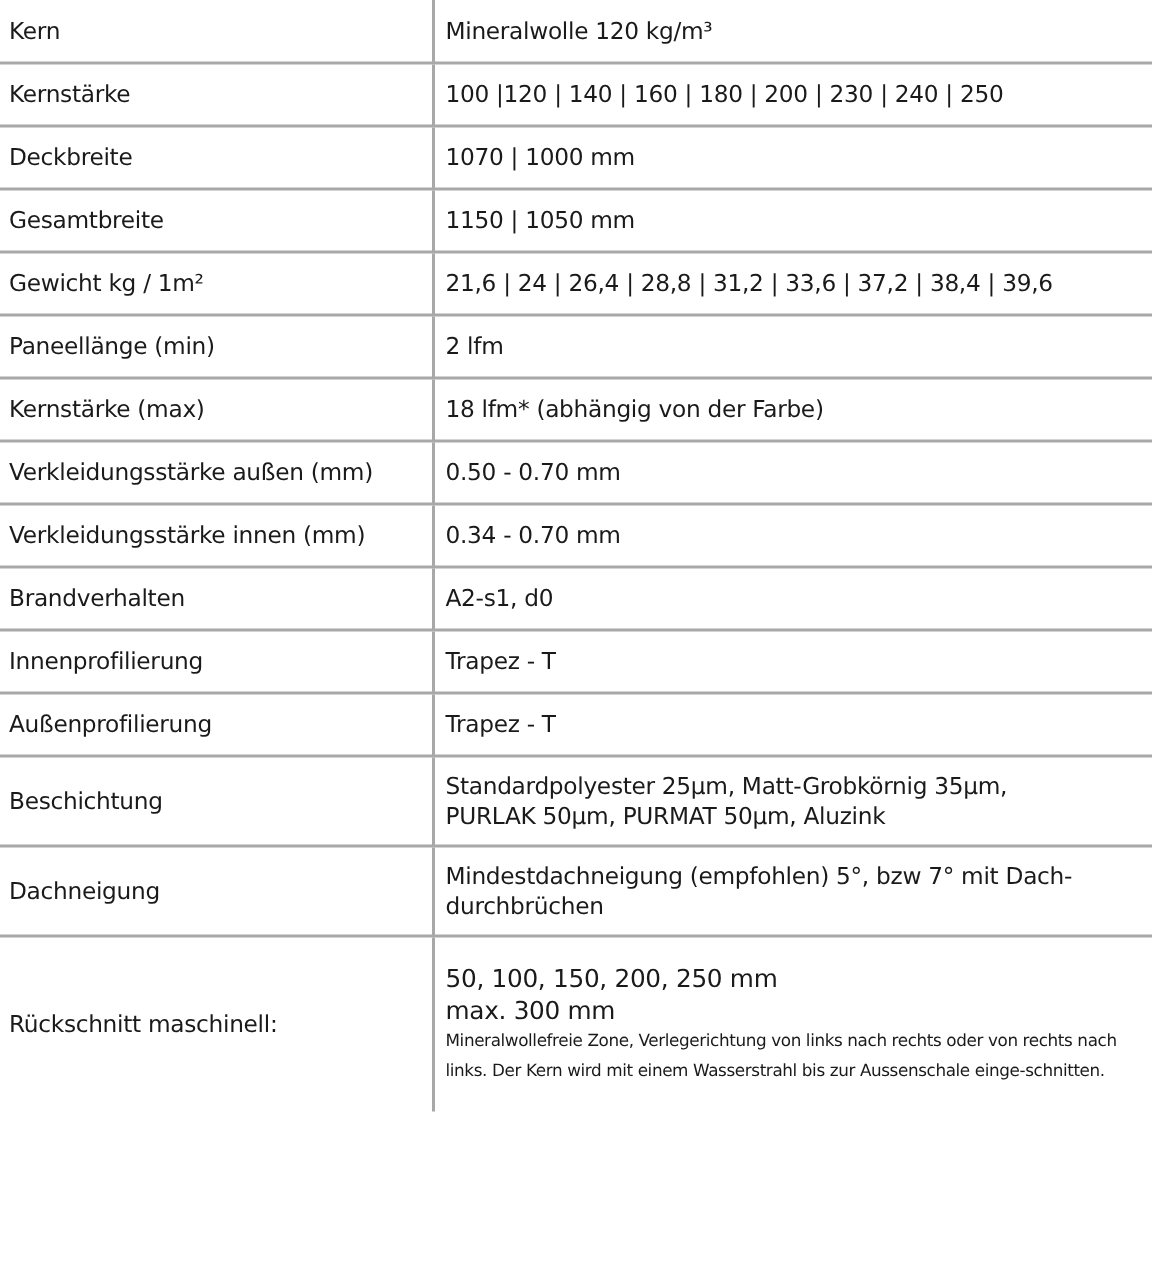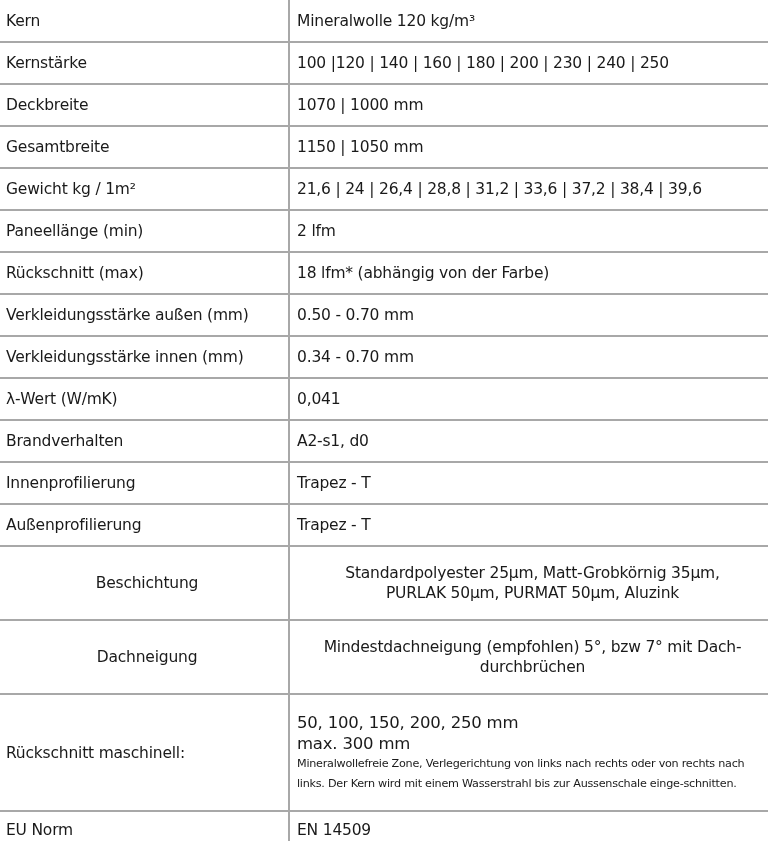--- a/index.html
+++ b/index.html
@@ -35,21 +35,21 @@
       line-height: 20px;
       white-space: nowrap;
     }
     .spec-table td.label {
       border-right: 2px solid #a8a8a8;
     }
     .spec-table td.value {
       padding-left: 7px;
     }
     .r-std { height: 42px; }
-    .r-two { height: 74px; text-align: center; }
+    .r-two { height: 60px; }
     .r-big { height: 117px; }
     .r-last { height: 37px; }
     .line { display: block; }
     .note {
       display: block;
       font-size: 11.2px;
       line-height: 20px;
       letter-spacing: -0.25px;
       white-space: normal;
       padding-right: 8px;
@@ -87,34 +87,30 @@
     </tr>
     <tr class="r-std">
       <td class="label">Gewicht kg / 1m²</td>
       <td class="value">21,6 | 24 | 26,4 | 28,8 | 31,2 | 33,6 | 37,2 | 38,4 | 39,6</td>
     </tr>
     <tr class="r-std">
       <td class="label">Paneellänge (min)</td>
       <td class="value">2 lfm</td>
     </tr>
     <tr class="r-std">
-      <td class="label">Rückschnitt (max)</td>
+      <td class="label">Kernstärke (max)</td>
       <td class="value">18 lfm* (abhängig von der Farbe)</td>
     </tr>
     <tr class="r-std">
       <td class="label">Verkleidungsstärke außen (mm)</td>
       <td class="value">0.50 - 0.70 mm</td>
     </tr>
     <tr class="r-std">
       <td class="label">Verkleidungsstärke innen (mm)</td>
       <td class="value">0.34 - 0.70 mm</td>
-    </tr>
-    <tr class="r-std">
-      <td class="label">λ-Wert (W/mK)</td>
-      <td class="value">0,041</td>
     </tr>
     <tr class="r-std">
       <td class="label">Brandverhalten</td>
       <td class="value">A2-s1, d0</td>
     </tr>
     <tr class="r-std">
       <td class="label">Innenprofilierung</td>
       <td class="value">Trapez - T</td>
     </tr>
     <tr class="r-std">
@@ -136,18 +132,14 @@
       </td>
     </tr>
     <tr class="r-big">
       <td class="label">Rückschnitt maschinell:</td>
       <td class="value">
         <span class="big-line">50, 100, 150, 200, 250 mm</span>
         <span class="big-line">max. 300 mm</span>
         <span class="note">Mineralwollefreie Zone, Verlegerichtung von links nach rechts oder von rechts nach links. Der Kern wird mit einem Wasserstrahl bis zur Aussenschale einge-schnitten.</span>
       </td>
     </tr>
-    <tr class="r-last">
-      <td class="label">EU Norm</td>
-      <td class="value">EN 14509</td>
-    </tr>
   </tbody>
 </table>
 
 </body></html>

